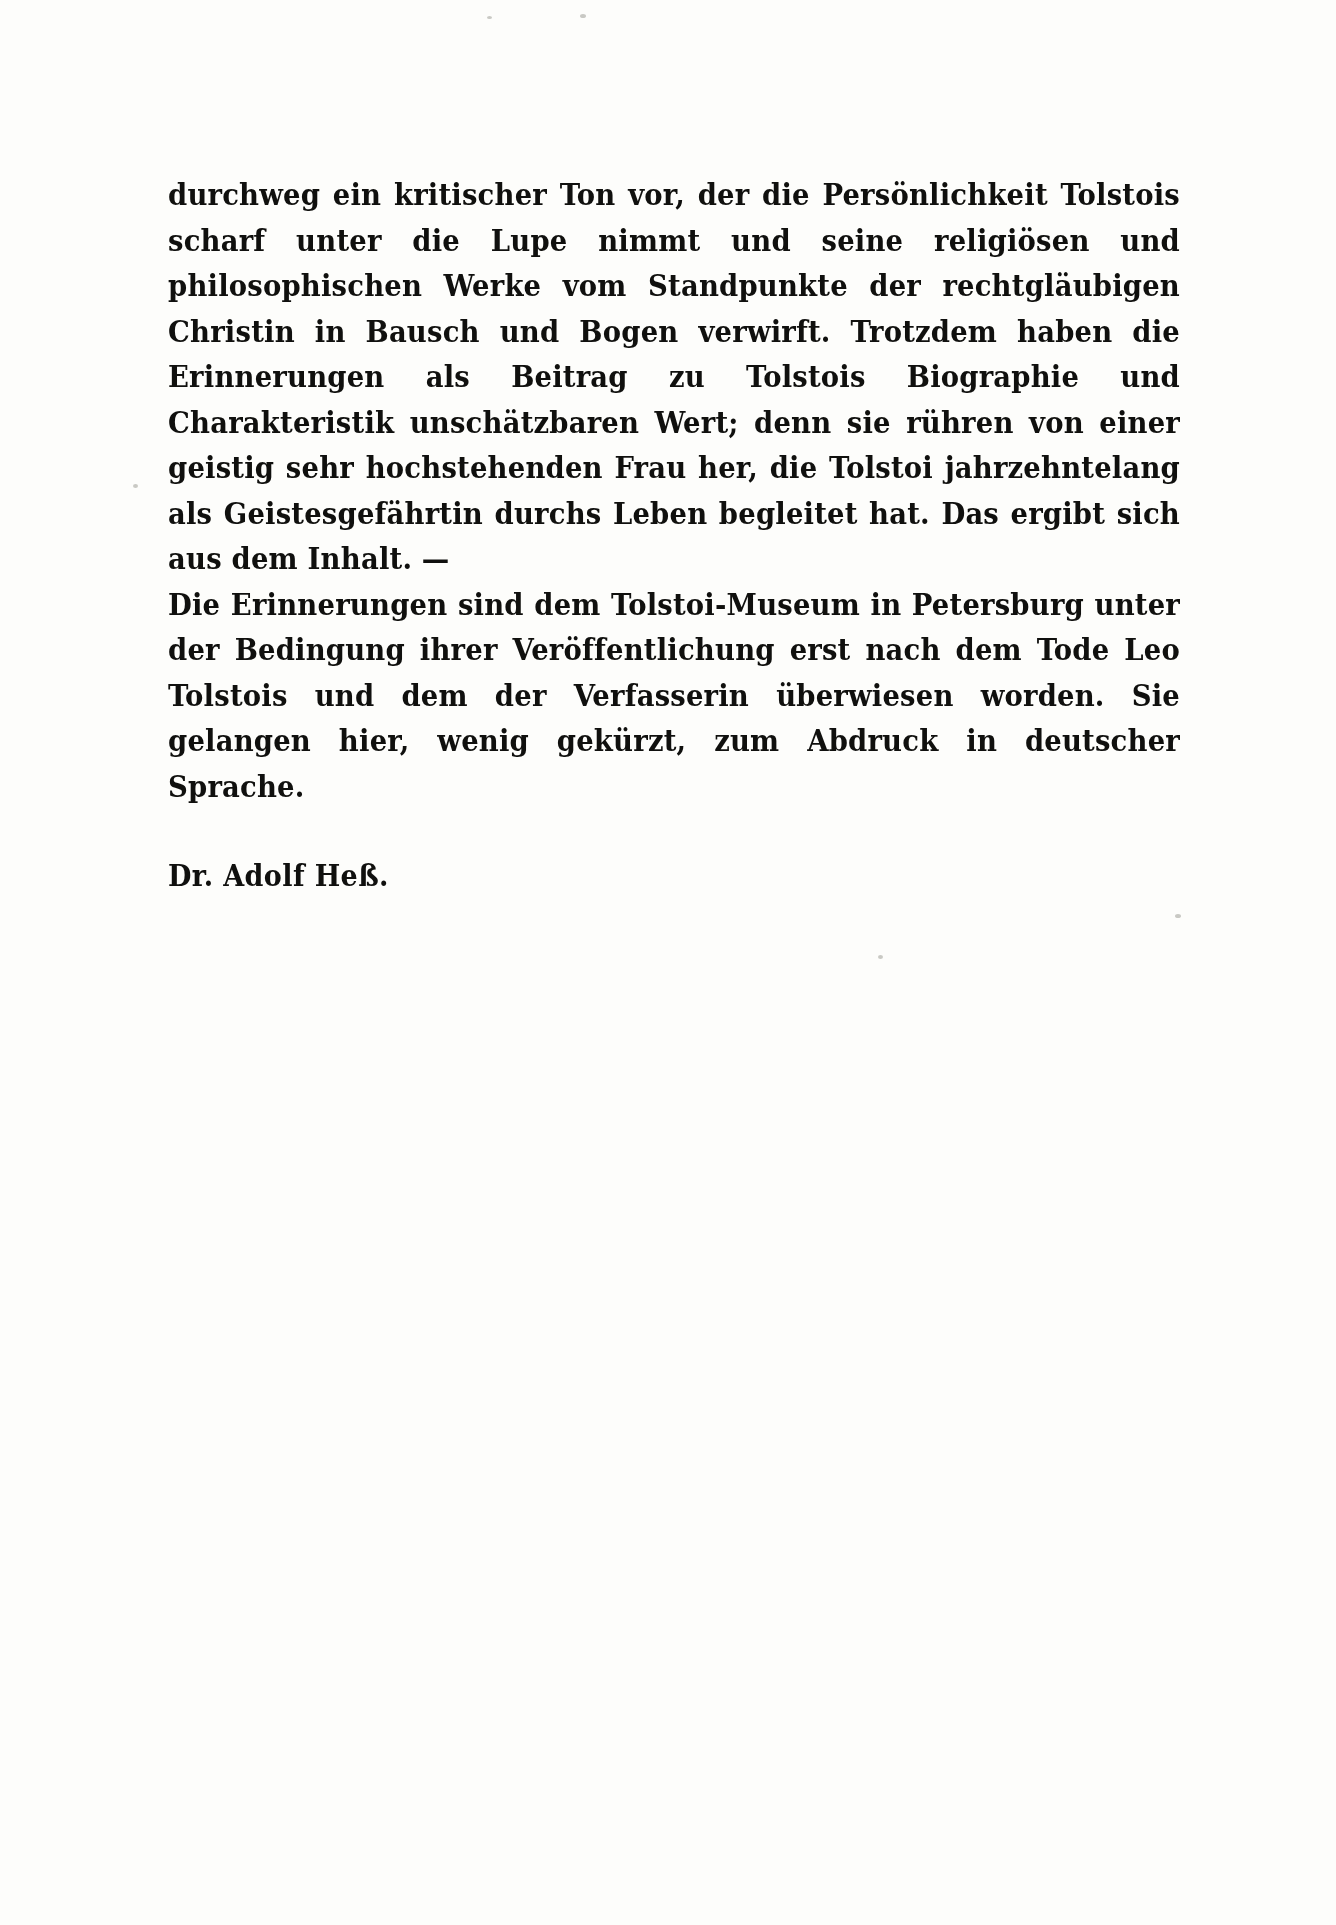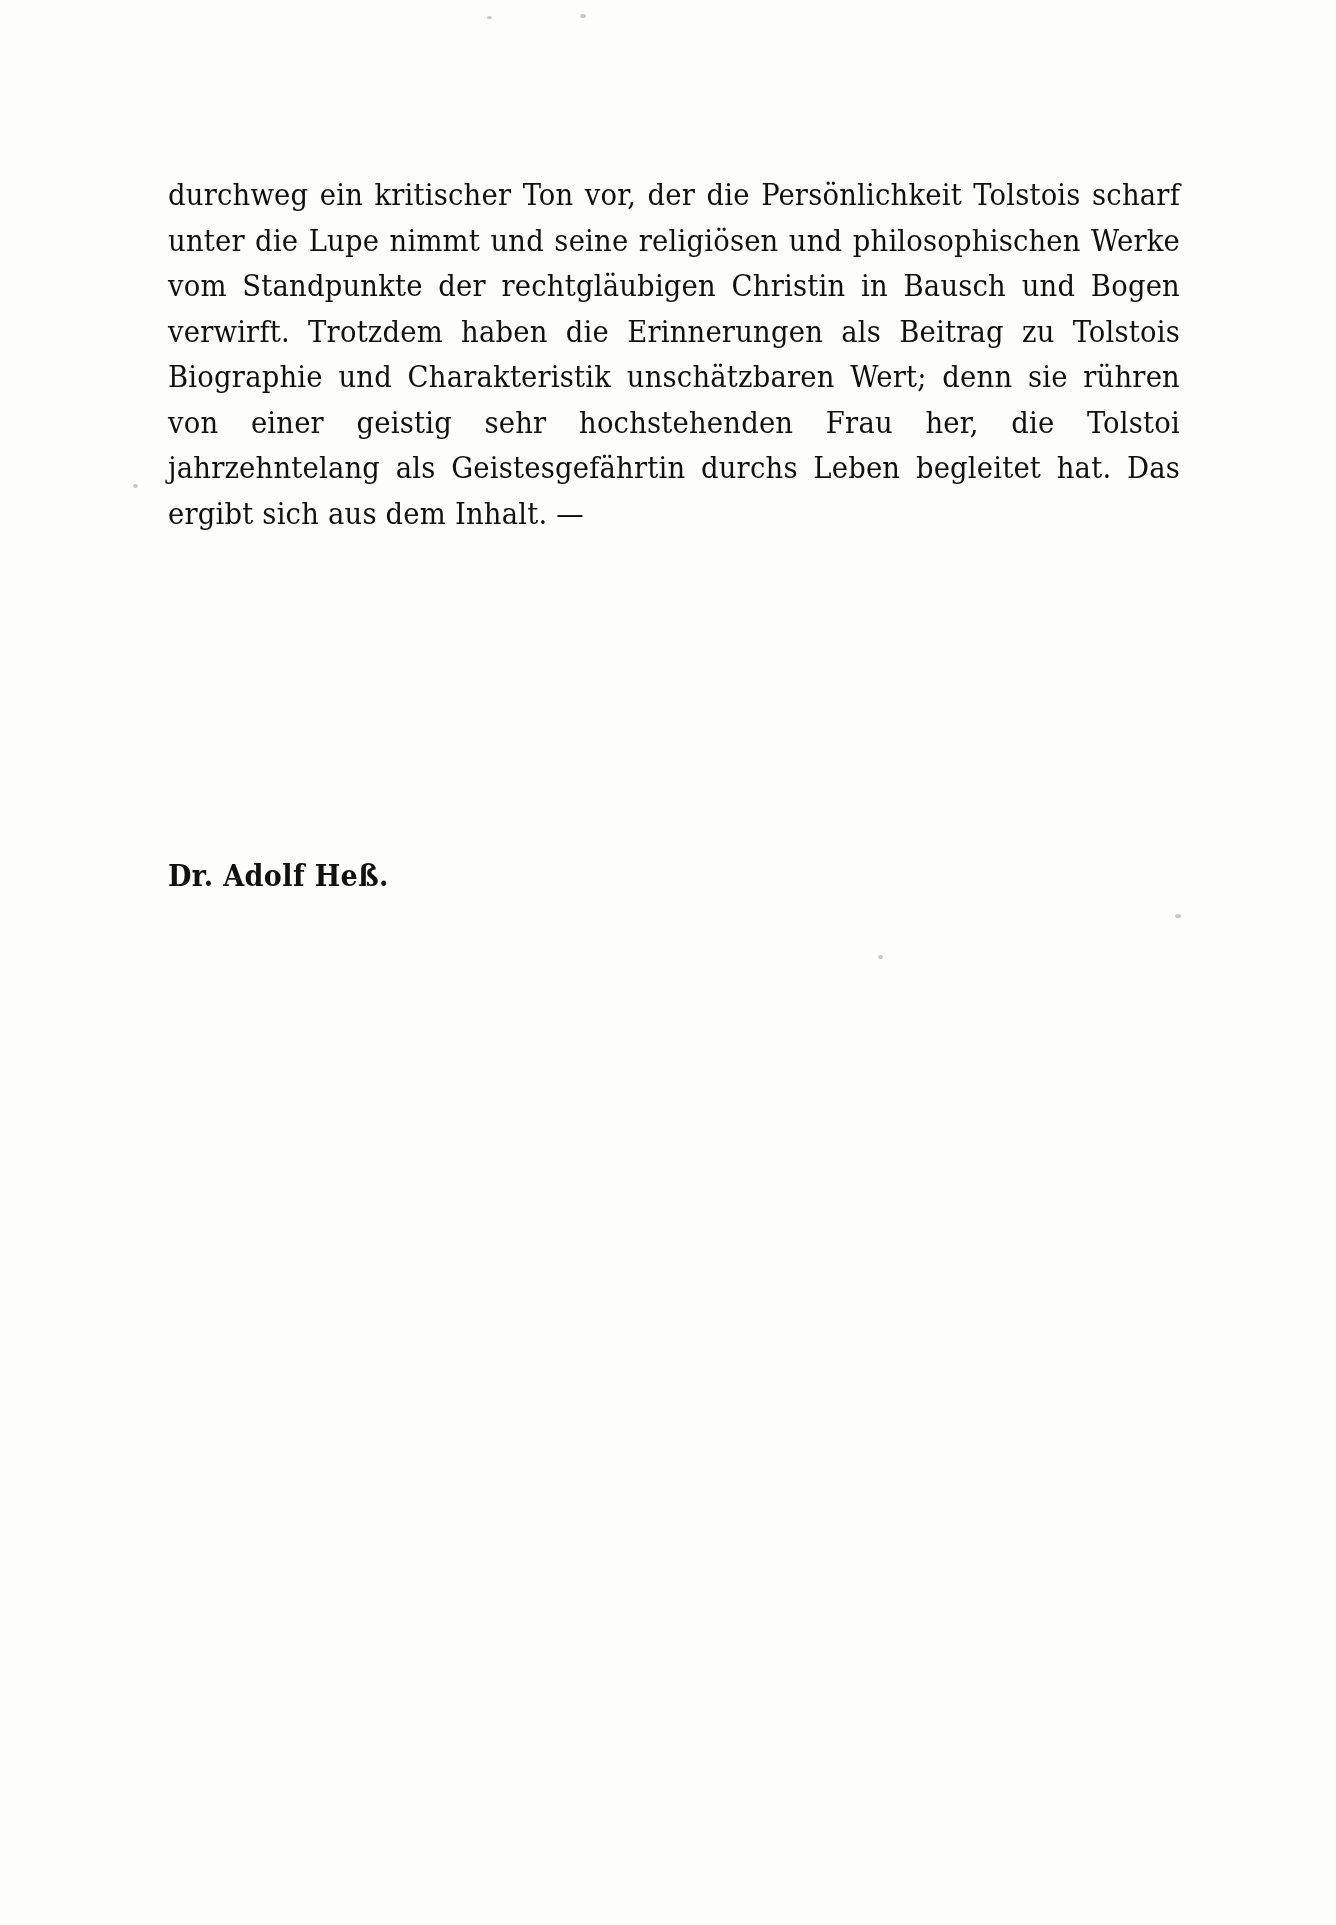--- a/index.html
+++ b/index.html
@@ -50,21 +50,21 @@
   }
   .para.p1 {
     text-align: justify;
   }
   .para.p2 {
     margin-top: 0px;
   }
   
   .fraktur {
     font-family: "DejaVu Serif", serif;
-    font-weight: 400;
+    font-weight: 700;
     font-stretch: condensed;
   }
   .signature {
     position: absolute;
     right: 0;
     top: 686px;
     width: 100%;
     padding-right: 12px;
     box-sizing: border-box;
     font-family: "DejaVu Serif", serif;
@@ -80,16 +80,17 @@
 <div class="page">
 
   <span class="speck s1"></span>
   <span class="speck s2"></span>
   <span class="speck s3"></span>
   <span class="speck s4"></span>
   <span class="speck s5"></span>
 
   <div class="text-block">
     <p class="para p1 fraktur">durchweg ein kritischer Ton vor, der die Persönlichkeit Tolstois scharf unter die Lupe nimmt und seine religiösen und philosophischen Werke vom Standpunkte der rechtgläubigen Christin in Bausch und Bogen verwirft. Trotzdem haben die Erinnerungen als Beitrag zu Tolstois Biographie und Charakteristik unschätzbaren Wert; denn sie rühren von einer geistig sehr hochstehenden Frau her, die Tolstoi jahrzehntelang als Geistesgefährtin durchs Leben begleitet hat. Das ergibt sich aus dem Inhalt. —</p>
+    <p class="para p2 fraktur">Die Erinnerungen sind dem Tolstoi-Museum in Petersburg unter der Bedingung ihrer Veröffentlichung erst nach dem Tode Leo Tolstois und dem der Verfasserin überwiesen worden. Sie gelangen hier, wenig gekürzt, zum Abdruck in deutscher Sprache.</p>
     <div class="signature fraktur">Dr. Adolf Heß.</div>
   </div>
 
 </div>
 
 </body></html>

